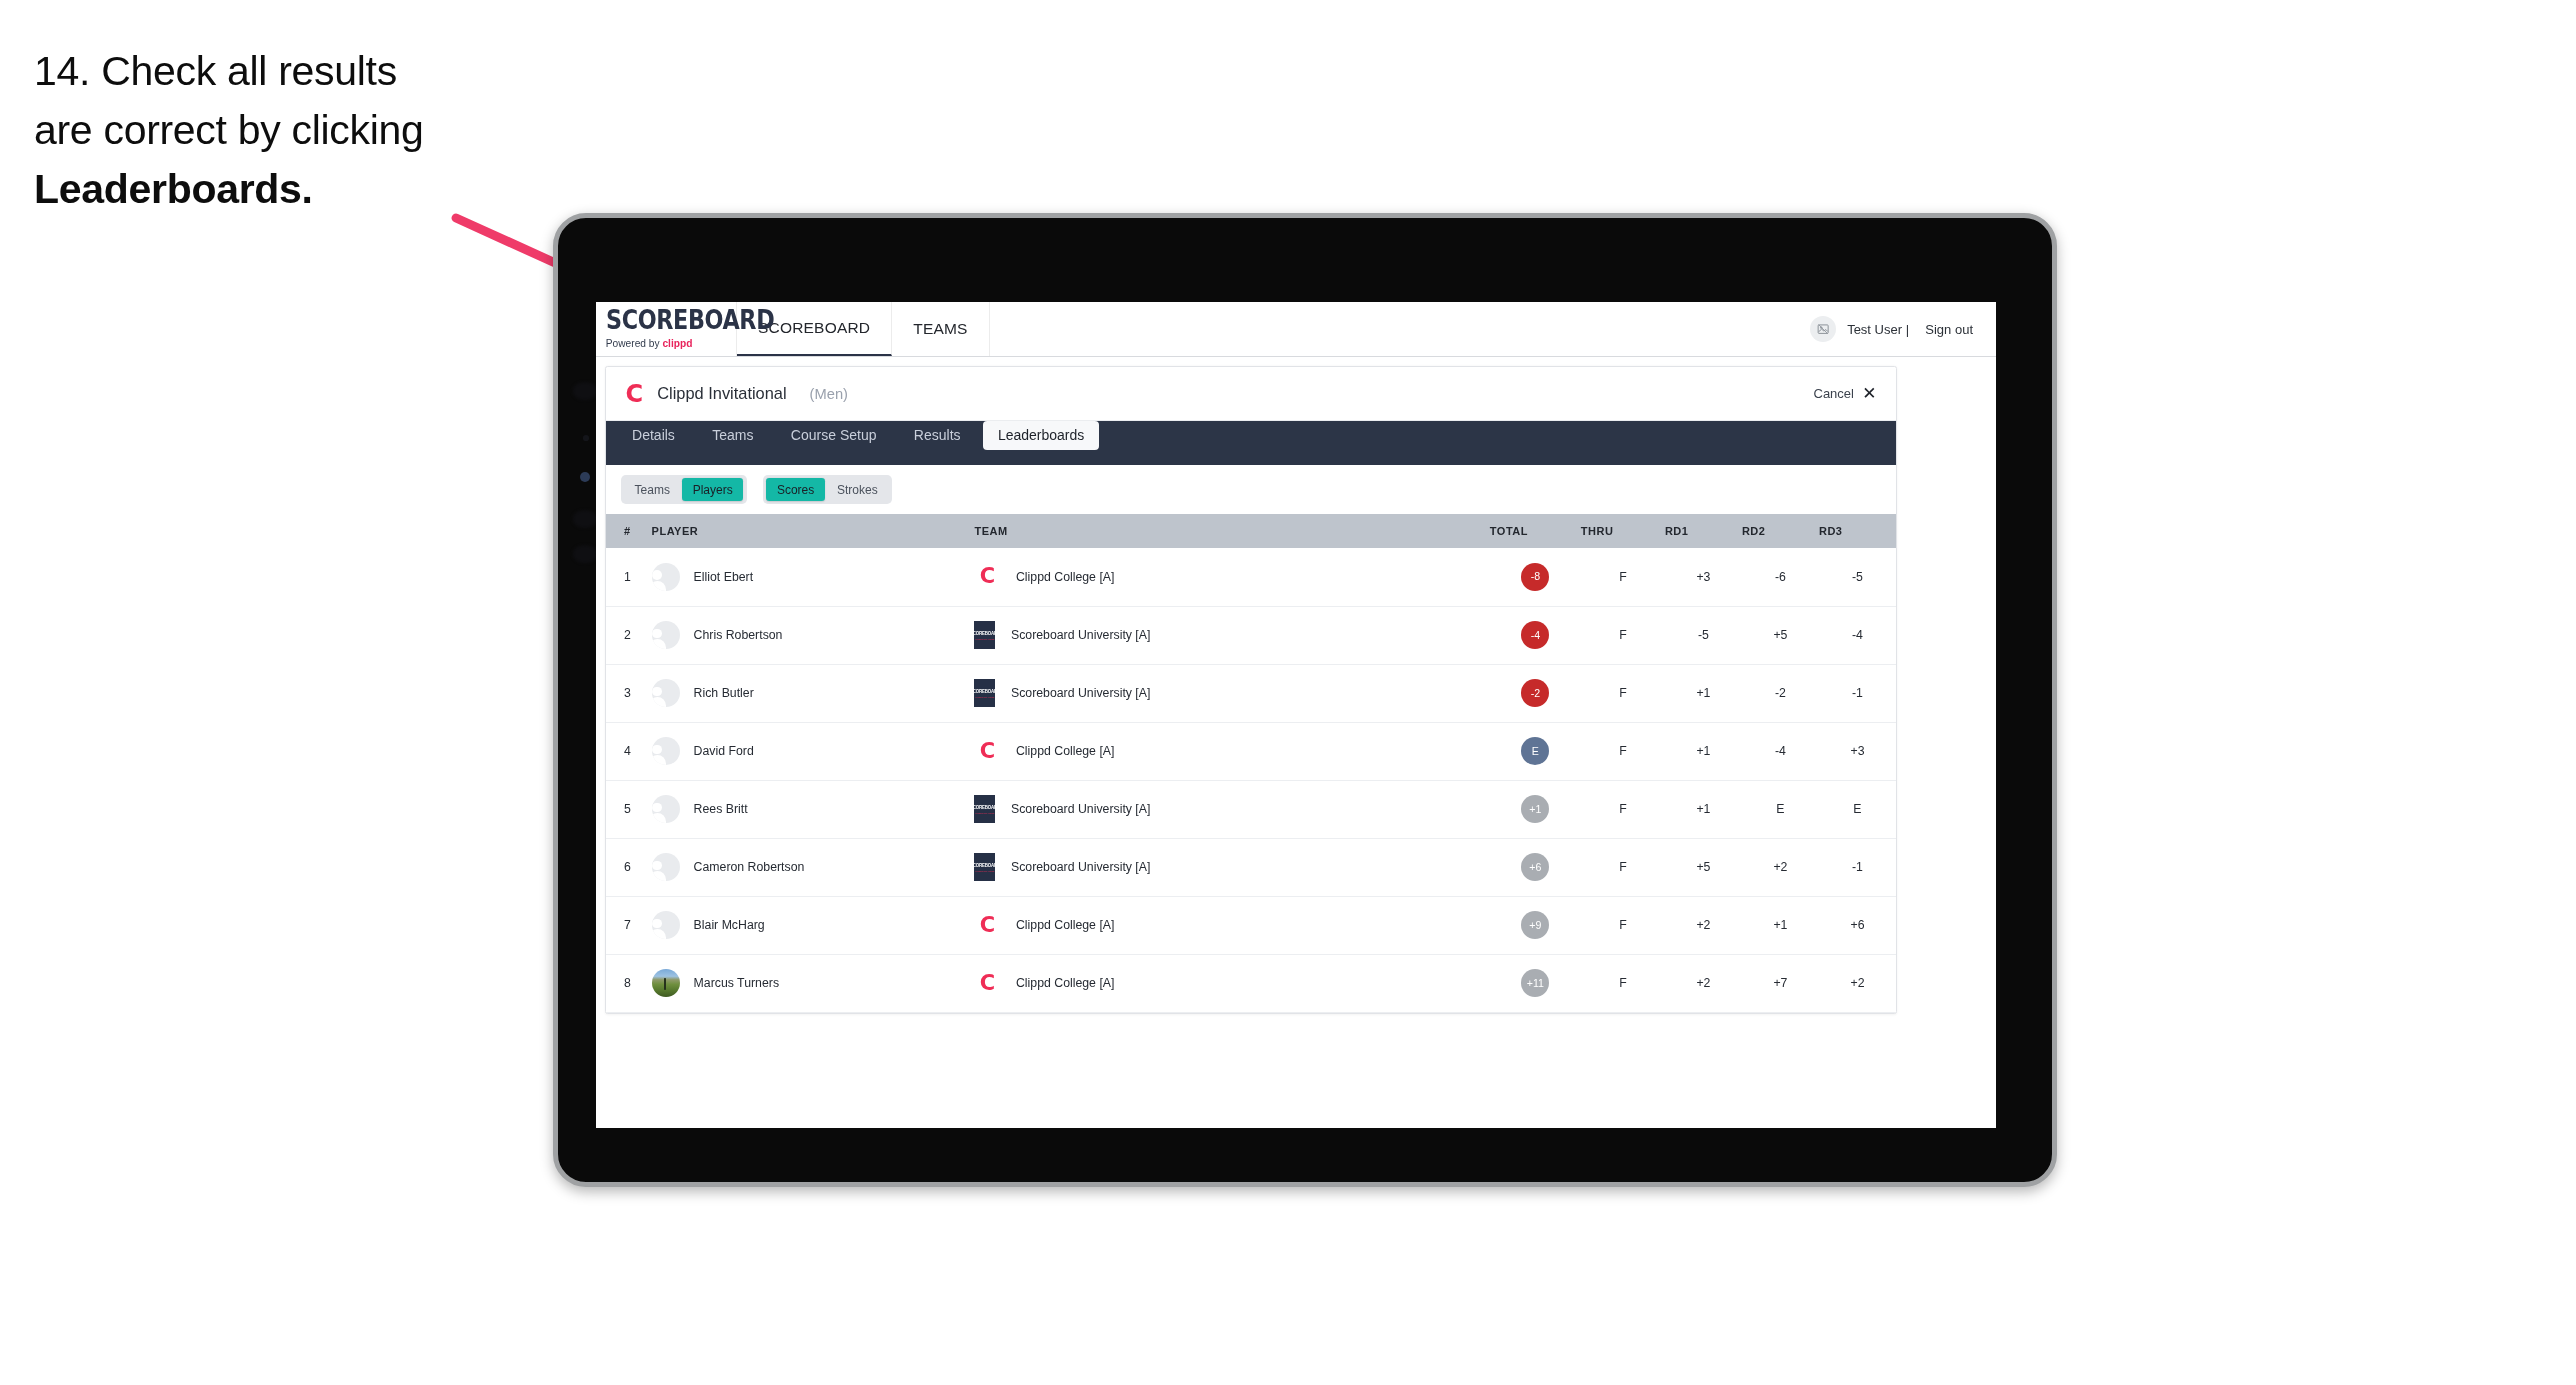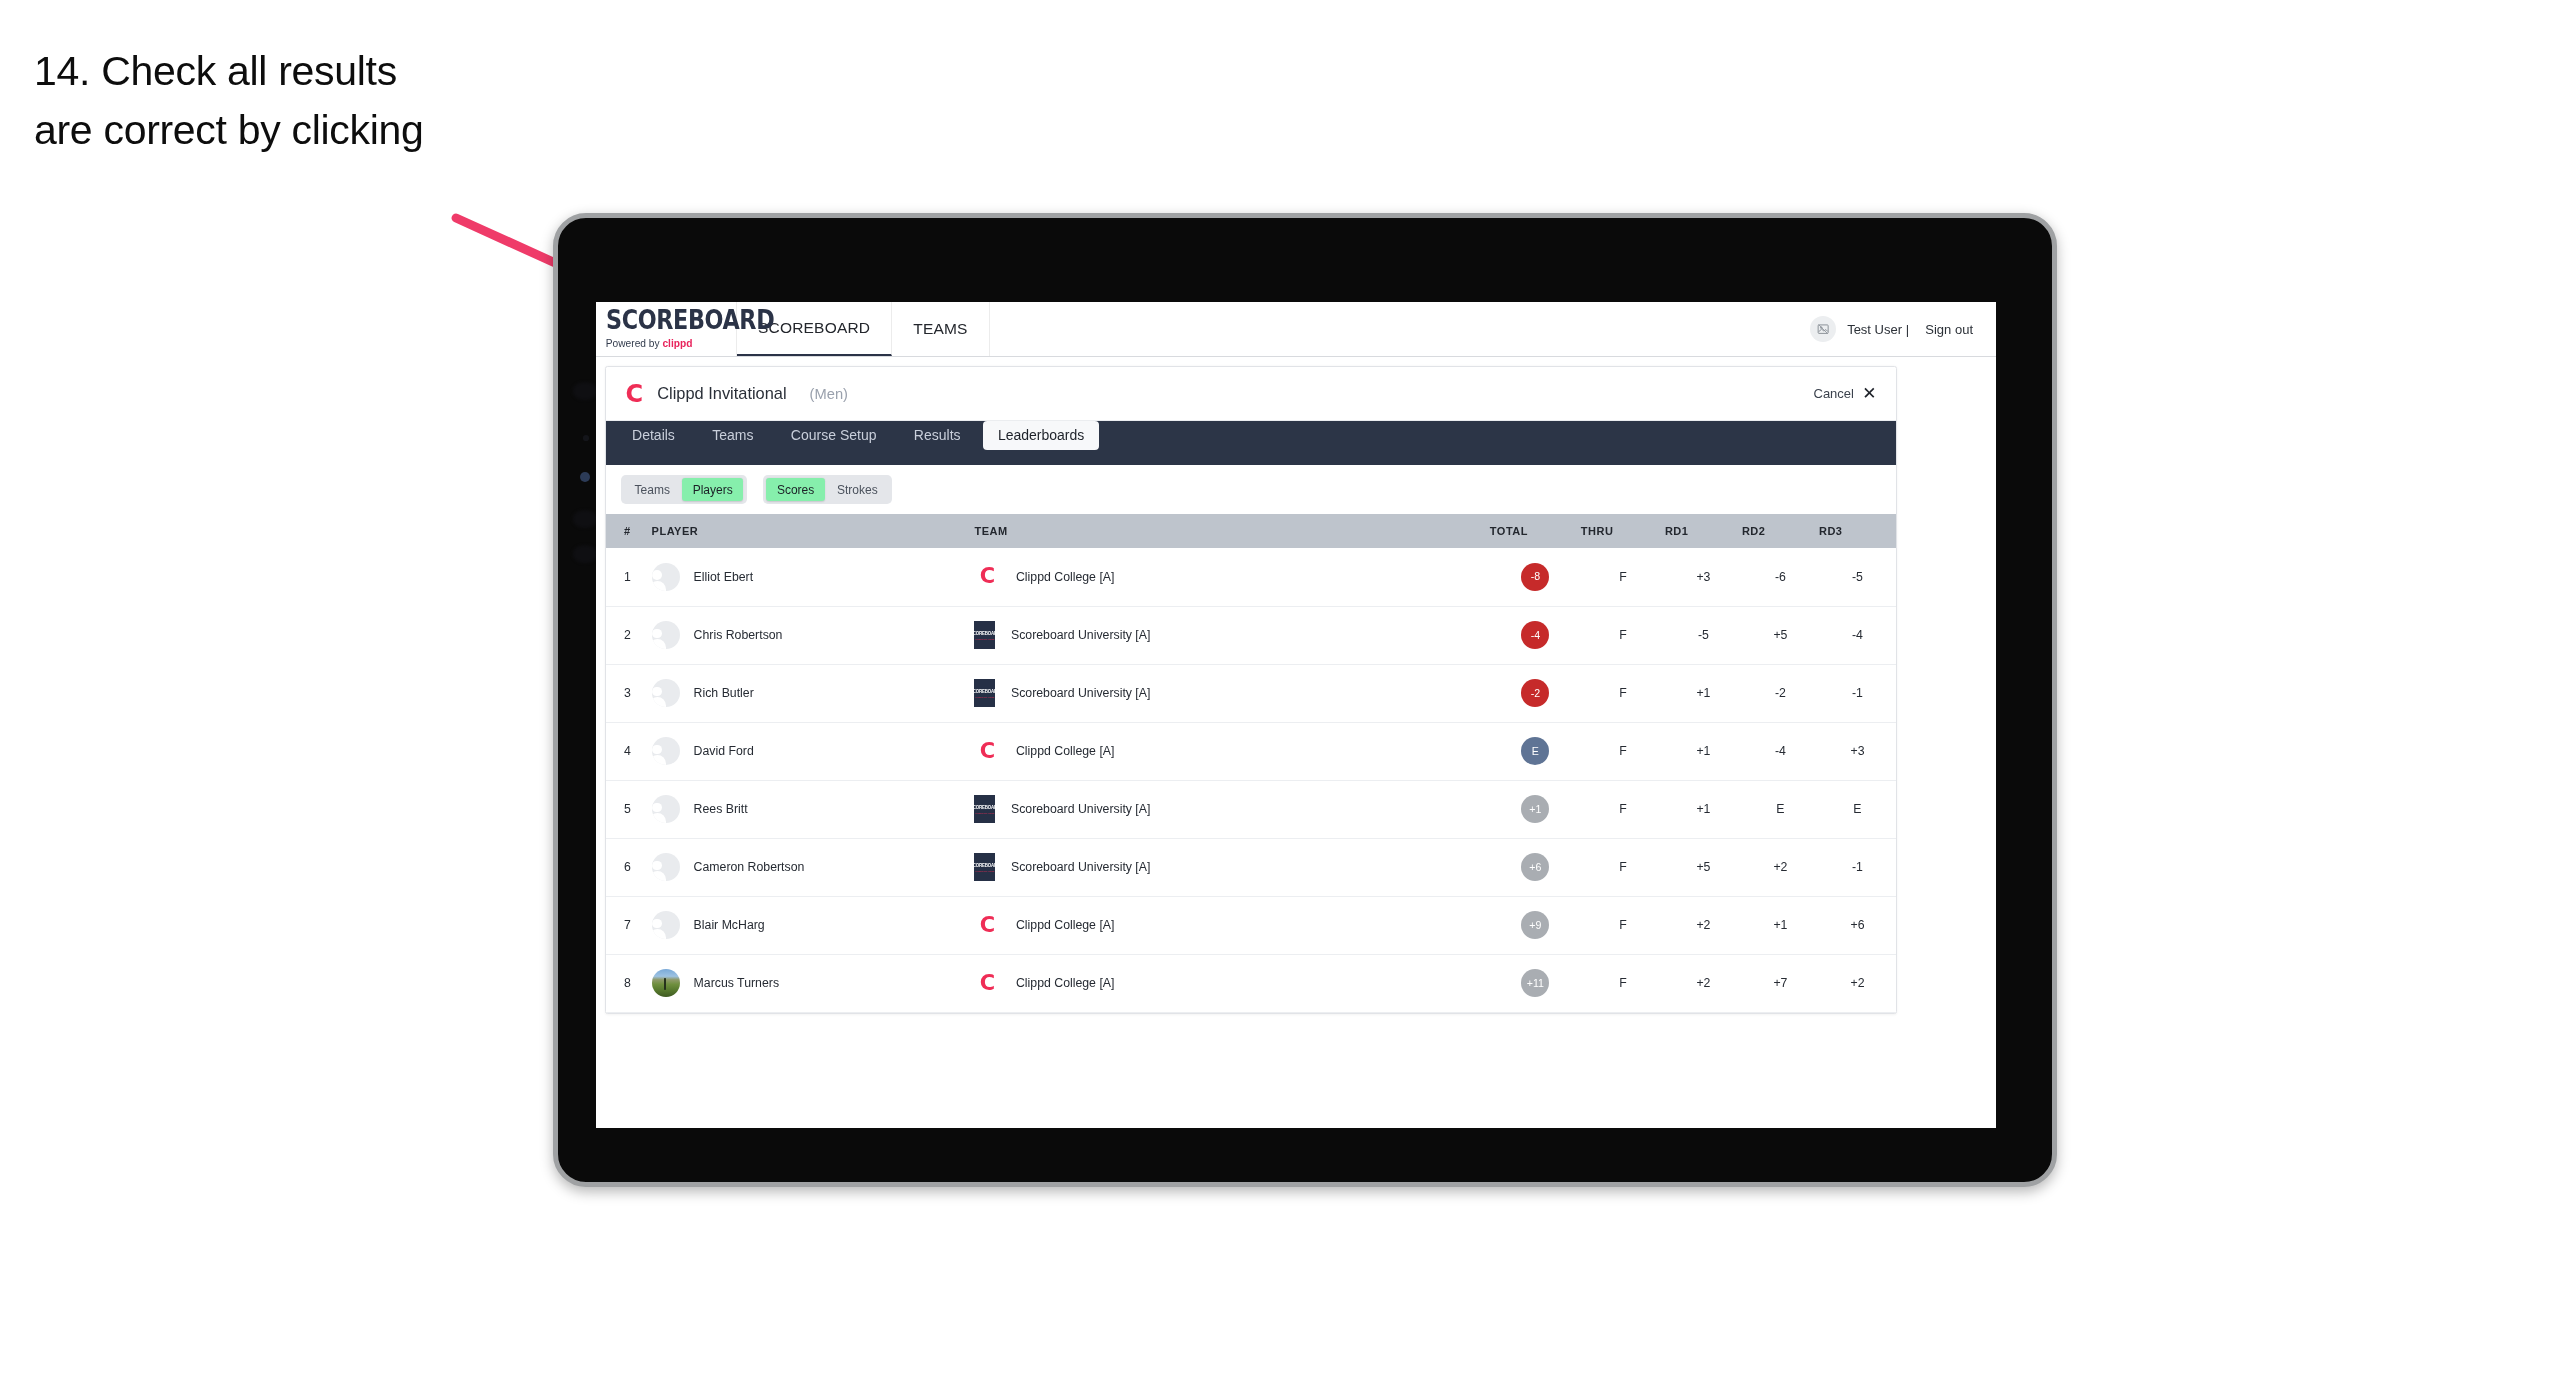--- a/index.html
+++ b/index.html
@@ -189,21 +189,21 @@
     gap: 1.6px;
   }
   .seg-btn {
     font-size: 12px;
     color: #4a515c;
     padding: 5.7px 10.6px;
     border-radius: 3.3px;
     line-height: 1;
   }
   .seg-btn.active {
-    background: #86efac;
+    background: #14b8a6;
     color: #1b1f26;
     box-shadow: 0 0.8px 1.6px rgba(0,0,0,0.13);
   }
 
   
   #lb-table { width: 100%; border-collapse: collapse; }
   #lb-table thead tr { background: #bec4cc; height: 34px; }
   #lb-table th {
     font-size: 11px;
     font-weight: bold;
@@ -298,20 +298,21 @@
   .badge.over  { background: #a9adb2; }
 
   .num-cell { font-size: 12.3px; color: #2b3038; }
 </style>
 </head>
 <body>
 
 <div id="caption">
   <span class="line">14. Check all results</span>
   <span class="line">are correct by clicking</span>
+  <span class="line bold">Leaderboards.</span>
 </div>
 
 <svg id="arrow-svg" viewBox="0 0 720 340">
   <line x1="28" y1="22" x2="608" y2="285" stroke="#ef3b69" stroke-width="11" stroke-linecap="round"></line>
   <polygon points="600,248 672,300 585,307" fill="#ef3b69"></polygon>
 </svg>
 
 <div id="tablet">
   <div class="bezel-dot" style="left:14.7px; top:164px; width:24.5px; height:18px;"></div>
   <div class="bezel-speck" style="left:25px; top:217px; width:5.7px; height:5.7px; background:#14151a;"></div>

